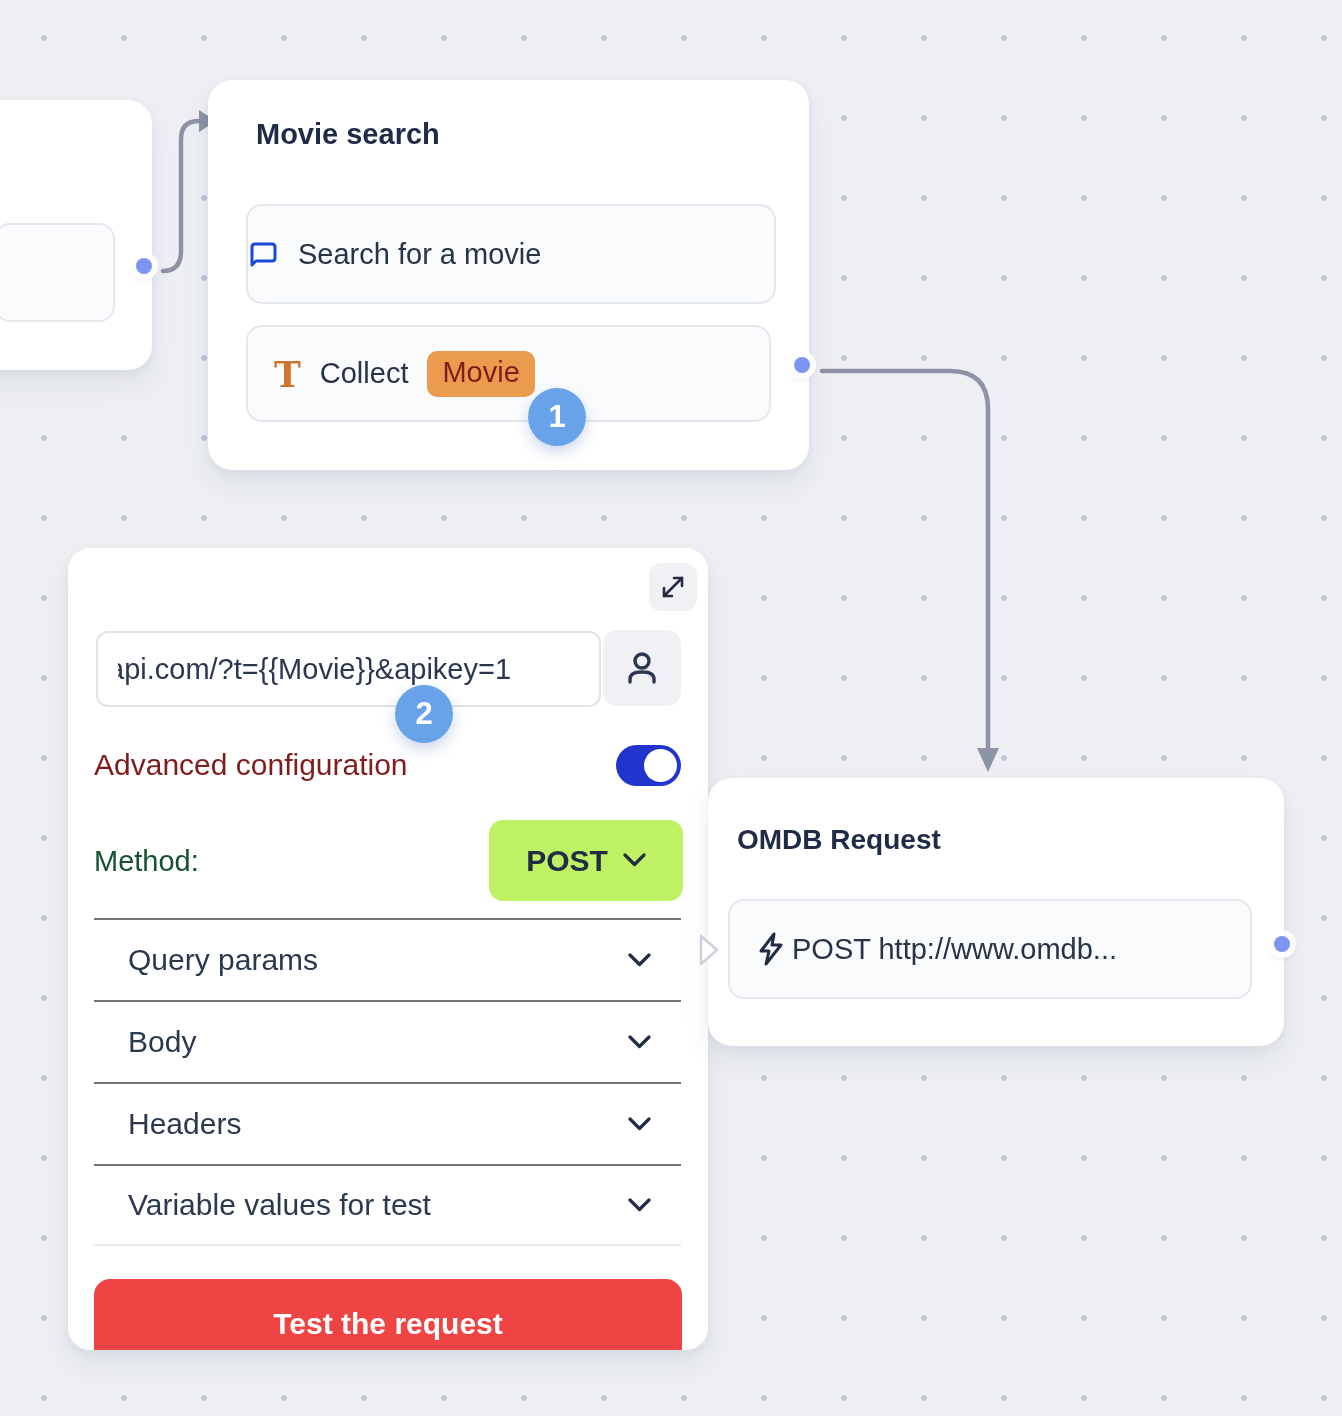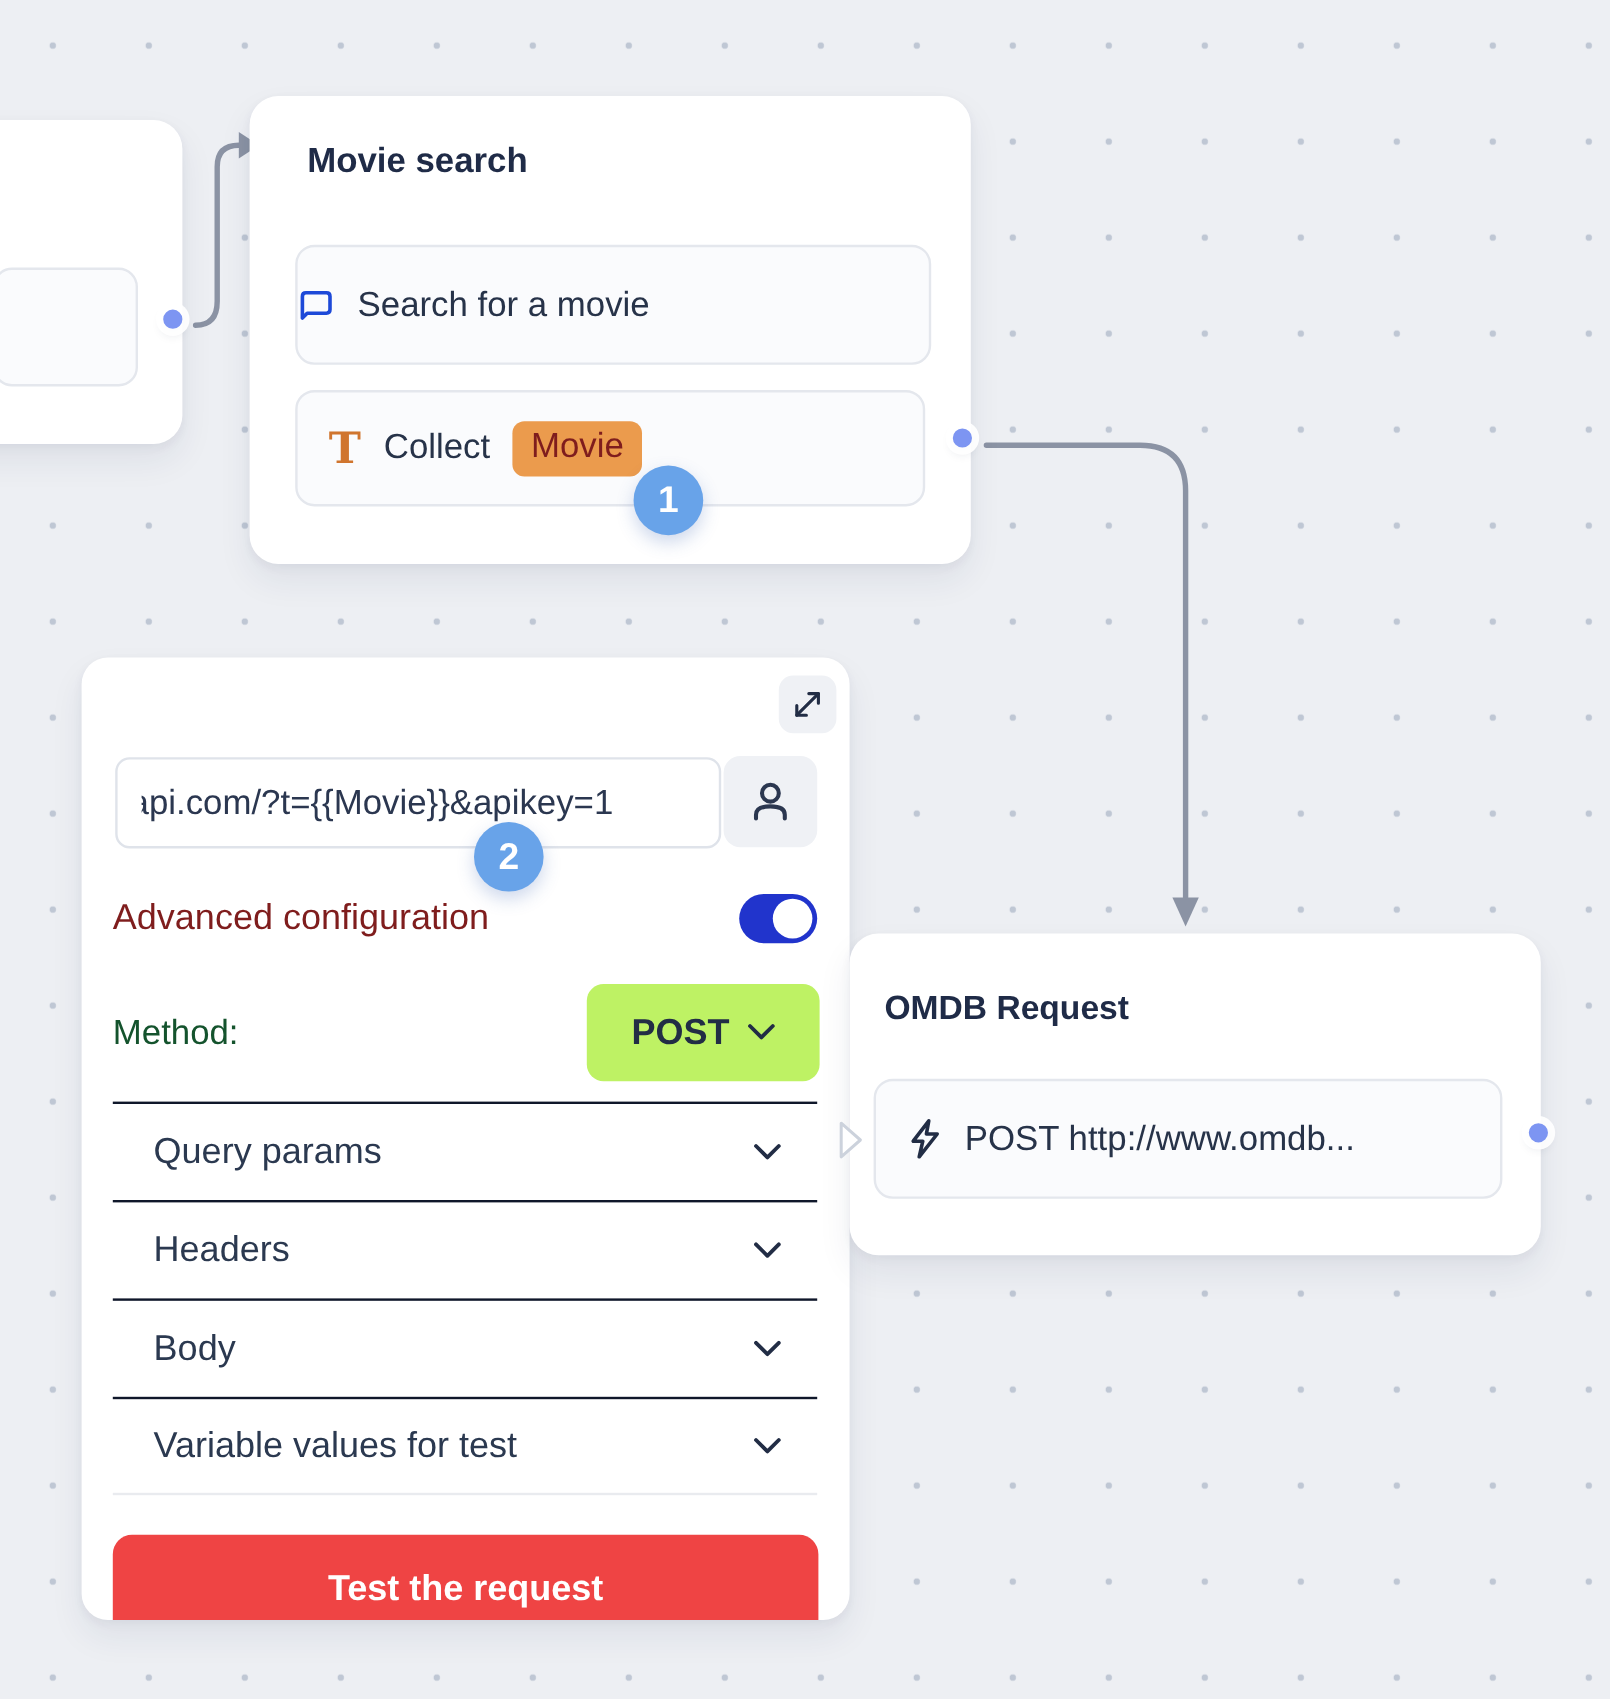--- a/index.html
+++ b/index.html
@@ -94,37 +94,37 @@
   #method-label { position:absolute; left:26px; top:297px; font-size:29px; color:#14532d; }
   #method-select {
     position:absolute; left:421px; top:272px; width:194px; height:81px;
     background:#bef264; border-radius:14px;
     display:flex; align-items:center; justify-content:center; gap:15px;
   }
   #method-select .value { font-size:30px; font-weight:600; color:#222d45; }
   #section-rows { position:absolute; left:26px; top:370px; width:587px; }
   .section-row {
     display:flex; align-items:center; justify-content:space-between;
-    border-top:2px solid #0f172a;
+    border-top:2px solid #737373;
     height:82px; padding:0 30px 0 34px;
   }
   .section-row:last-child { border-bottom:2px solid #e9ebef; }
   .section-label { font-size:30px; color:#2b3950; }
   #test-btn {
     position:absolute; left:26px; top:731px; width:588px; height:90px;
     background:#ef4444; border:none; border-radius:16px;
     color:#ffffff; font-size:30px; font-weight:700;
     font-family:Liberation Sans, sans-serif;
     display:flex; align-items:center; justify-content:center;
     cursor:pointer;
   }
   
   #omdb-node { left:708px; top:778px; width:576px; height:268px; border-radius:24px; }
   #omdb-node .node-title { left:29px; top:46px; font-size:28px; }
-  #omdb-item { left:20px; top:121px; width:524px; height:100px; padding-left:26px; gap:18px; }
+  #omdb-item { left:20px; top:121px; width:524px; height:100px; padding-left:26px; gap:6px; }
   #omdb-in-chevron { position:absolute; left:699px; top:934px; z-index:3; }
   .icon { flex:0 0 auto; display:flex; align-items:center; justify-content:center; }
 </style>
 </head>
 <body>
 
 <div id="canvas">
 
   <svg class="edge-svg" width="1342" height="1416" viewBox="0 0 1342 1416">
     <g stroke="#8b93a4" stroke-width="4.5" fill="none" stroke-linecap="round">
@@ -198,27 +198,27 @@
     </div>
 
     <div id="section-rows">
       <div class="section-row">
         <span class="section-label">Query params</span>
         <svg width="23" height="15" viewBox="0 0 23 15" fill="none" stroke="#222d45" stroke-width="3.2" stroke-linecap="round" stroke-linejoin="round">
             <polyline points="2,2 11.5,11.5 21,2"></polyline>
           </svg>
       </div>
       <div class="section-row">
+        <span class="section-label">Body</span>
+        <svg width="23" height="15" viewBox="0 0 23 15" fill="none" stroke="#222d45" stroke-width="3.2" stroke-linecap="round" stroke-linejoin="round">
+            <polyline points="2,2 11.5,11.5 21,2"></polyline>
+          </svg>
+      </div>
+      <div class="section-row">
         <span class="section-label">Headers</span>
-        <svg width="23" height="15" viewBox="0 0 23 15" fill="none" stroke="#222d45" stroke-width="3.2" stroke-linecap="round" stroke-linejoin="round">
-            <polyline points="2,2 11.5,11.5 21,2"></polyline>
-          </svg>
-      </div>
-      <div class="section-row">
-        <span class="section-label">Body</span>
         <svg width="23" height="15" viewBox="0 0 23 15" fill="none" stroke="#222d45" stroke-width="3.2" stroke-linecap="round" stroke-linejoin="round">
             <polyline points="2,2 11.5,11.5 21,2"></polyline>
           </svg>
       </div>
       <div class="section-row">
         <span class="section-label">Variable values for test</span>
         <svg width="23" height="15" viewBox="0 0 23 15" fill="none" stroke="#222d45" stroke-width="3.2" stroke-linecap="round" stroke-linejoin="round">
             <polyline points="2,2 11.5,11.5 21,2"></polyline>
           </svg>
       </div>

